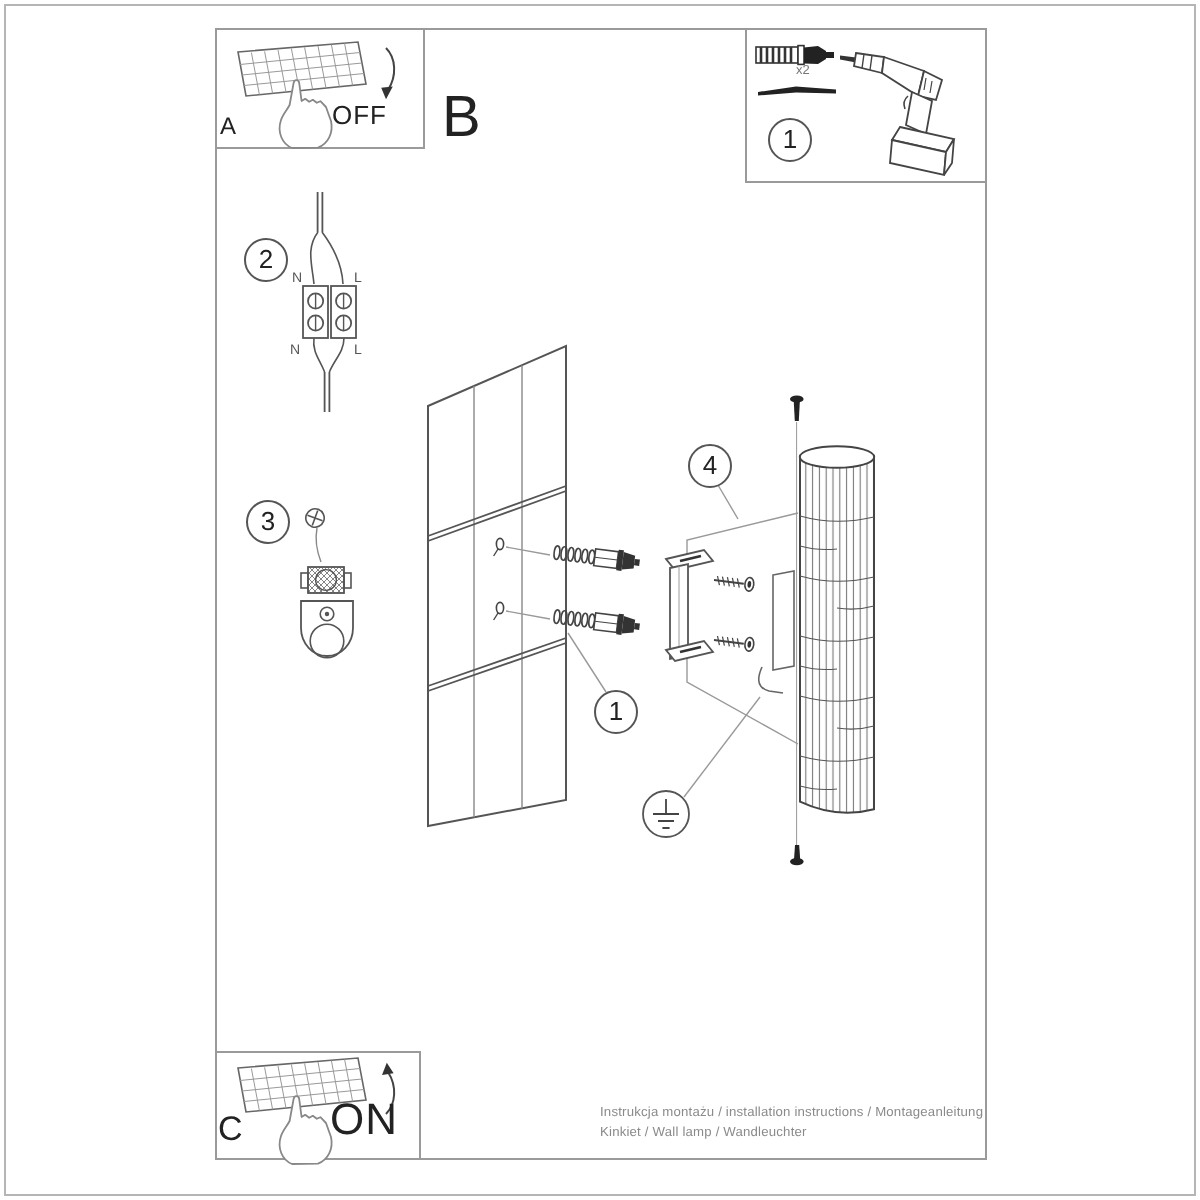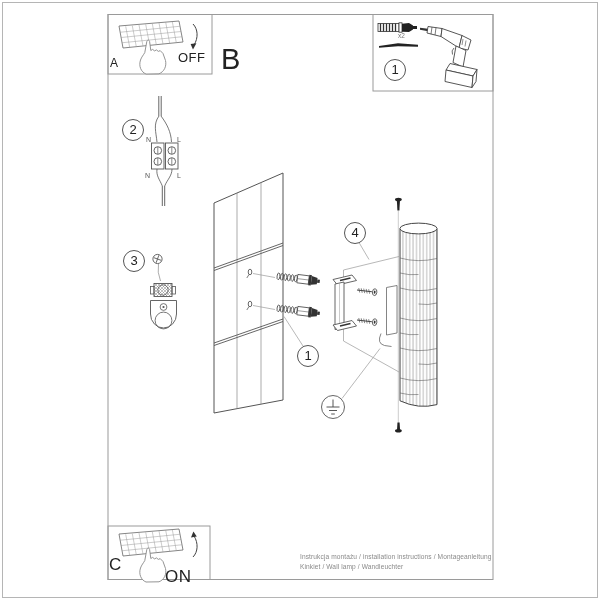--- a/index.html
+++ b/index.html
@@ -5,22 +5,22 @@
   html,body{margin:0;padding:0;background:#e8e8e8;}
   .page{
     position:relative;width:600px;height:600px;background:#ffffff;overflow:hidden;
     font-family:"Liberation Sans", sans-serif;color:#222;
   }
   .page svg{position:absolute;left:0;top:0;}
   .txt{position:absolute;white-space:pre;color:#222;}
   .letter-a{left:110px;top:56px;font-size:12px;}
   .letter-b{left:221px;top:43px;font-size:29px;}
   .letter-c{left:109px;top:555px;font-size:17px;}
-  .off-label{left:178px;top:50px;font-size:13px;letter-spacing:0.5px;}
-  .on-label{left:165px;top:567px;font-size:17px;letter-spacing:0.5px;}
+  .off-label{left:166px;top:50px;font-size:13px;letter-spacing:0.5px;}
+  .on-label{left:165px;top:547px;font-size:22px;letter-spacing:0.5px;}
   .qty-label{left:398px;top:32px;font-size:6.5px;color:#777;}
   .wire-lbl{font-size:7px;color:#555;}
   .wl-n1{left:146px;top:136px;} .wl-l1{left:177px;top:136px;}
   .wl-n2{left:145px;top:172px;} .wl-l2{left:177px;top:172px;}
   .circle-num{
     position:absolute;width:20px;height:20px;border:1px solid #555;border-radius:50%;
     background:#fff;text-align:center;line-height:20px;font-size:13px;color:#222;
   }
   .cn-2{left:122px;top:119px;}
   .cn-3{left:123px;top:250px;}

